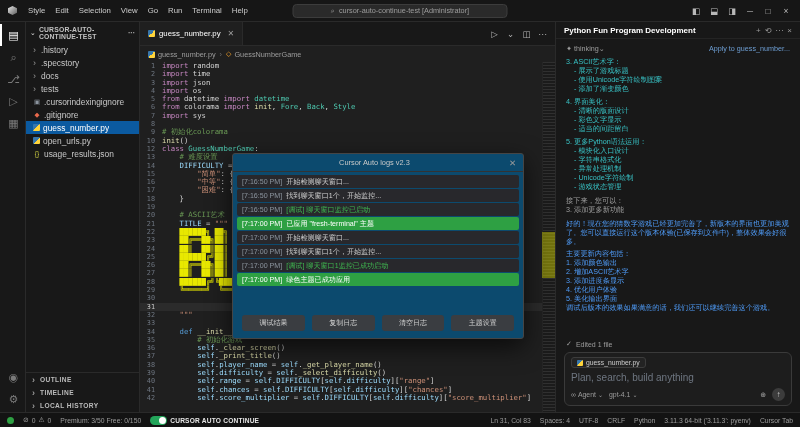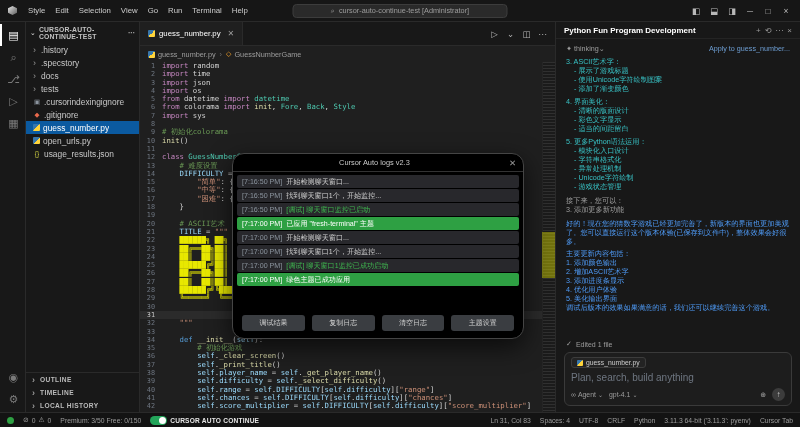--- a/index.html
+++ b/index.html
@@ -54,21 +54,21 @@
   .active-line .gutter { color:#c6c6c6; }
   .code { overflow:hidden; }
   .tok-k{color:#c586c0;} .tok-kb{color:#569cd6;} .tok-t{color:#d4d4d4;} .tok-v{color:#9cdcfe;}
   .tok-cl{color:#4ec9b0;} .tok-f{color:#dcdcaa;text-align:right;} .tok-s{color:#ce9178;} .tok-c{color:#6a9955;}
   .tok-n{color:#b5cea8;} .tok-a{color:#e8e800;}
   .minimap { position:absolute; top:0; right:0; bottom:0; width:13px; background:#1b1b1b; border-left:1px solid #252525;
     background-image:repeating-linear-gradient(to bottom, rgba(255,255,255,.09) 0 1px, transparent 1px 3px); }
   .minimap-art { position:absolute; right:0; width:13px; top:170px; height:46px; background:rgba(220,220,0,.45); }
 
   
-  .modal { position:absolute; left:232px; top:153px; width:292px; height:186px; background:#000000; border:1px solid #454545; border-radius:12px; box-shadow:0 8px 24px rgba(0,0,0,.65); z-index:20; display:flex; flex-direction:column; }
+  .modal { position:absolute; left:232px; top:153px; width:292px; height:186px; background:#0c4a6e; border:1px solid #454545; border-radius:3px; box-shadow:0 8px 24px rgba(0,0,0,.65); z-index:20; display:flex; flex-direction:column; }
   .modal-header { height:18px; display:flex; align-items:center; padding:0 7px; color:#c9c9c9; font-size:7.4px; border-bottom:1px solid #333; }
   .modal-title { flex:1; text-align:center; }
   .modal-close { color:#9a9a9a; font-size:8.5px; }
   #log-list { flex:1; padding:3px 4px; display:flex; flex-direction:column; gap:1px; overflow:hidden; }
   .log-row { display:flex; align-items:center; gap:4px; height:13px; padding:0 5px; background:#28282c; border-radius:2px; font-size:7.1px; color:#d4d4d4; white-space:nowrap; overflow:hidden; }
   .log-time { color:#8b949e; flex:none; }
   .log-row.green-text .log-text { color:#3fb950; }
   .log-row.green-bg { background:#2ea043; }
   .log-row.green-bg .log-time, .log-row.green-bg .log-text { color:#ffffff; }
   .modal-footer { display:flex; gap:7px; padding:5px 9px 7px 9px; }
@@ -252,21 +252,20 @@
             <div class="code-line"><span class="gutter">1</span><span class="code"><span class="tok-k">import</span><span class="tok-t"> random</span></span></div>
             <div class="code-line"><span class="gutter">2</span><span class="code"><span class="tok-k">import</span><span class="tok-t"> time</span></span></div>
             <div class="code-line"><span class="gutter">3</span><span class="code"><span class="tok-k">import</span><span class="tok-t"> json</span></span></div>
             <div class="code-line"><span class="gutter">4</span><span class="code"><span class="tok-k">import</span><span class="tok-t"> os</span></span></div>
             <div class="code-line"><span class="gutter">5</span><span class="code"><span class="tok-k">from</span><span class="tok-t"> datetime </span><span class="tok-k">import</span><span class="tok-cl"> datetime</span></span></div>
             <div class="code-line"><span class="gutter">6</span><span class="code"><span class="tok-k">from</span><span class="tok-t"> colorama </span><span class="tok-k">import</span><span class="tok-f"> init</span><span class="tok-t">, </span><span class="tok-cl">Fore</span><span class="tok-t">, </span><span class="tok-cl">Back</span><span class="tok-t">, </span><span class="tok-cl">Style</span></span></div>
             <div class="code-line"><span class="gutter">7</span><span class="code"><span class="tok-k">import</span><span class="tok-t"> sys</span></span></div>
             <div class="code-line"><span class="gutter">8</span><span class="code"></span></div>
             <div class="code-line"><span class="gutter">9</span><span class="code"><span class="tok-c"># 初始化colorama</span></span></div>
             <div class="code-line"><span class="gutter">10</span><span class="code"><span class="tok-f">init</span><span class="tok-t">()</span></span></div>
-            <div class="code-line"><span class="gutter">11</span><span class="code"></span></div>
             <div class="code-line"><span class="gutter">12</span><span class="code"><span class="tok-k">class</span><span class="tok-cl"> GuessNumberGame</span><span class="tok-t">:</span></span></div>
             <div class="code-line"><span class="gutter">13</span><span class="code"><span class="tok-c">    # 难度设置</span></span></div>
             <div class="code-line"><span class="gutter">14</span><span class="code"><span class="tok-v">    DIFFICULTY</span><span class="tok-t"> = {</span></span></div>
             <div class="code-line"><span class="gutter">15</span><span class="code"><span class="tok-s">        "简单"</span><span class="tok-t">: {</span><span class="tok-s">"range"</span><span class="tok-t">: (</span><span class="tok-n">1</span><span class="tok-t">, </span><span class="tok-n">50</span><span class="tok-t">), </span><span class="tok-s">"chances"</span><span class="tok-t">: </span><span class="tok-n">10</span><span class="tok-t">},</span></span></div>
             <div class="code-line"><span class="gutter">16</span><span class="code"><span class="tok-s">        "中等"</span><span class="tok-t">: {</span><span class="tok-s">"range"</span><span class="tok-t">: (</span><span class="tok-n">1</span><span class="tok-t">, </span><span class="tok-n">100</span><span class="tok-t">), </span><span class="tok-s">"chances"</span><span class="tok-t">: </span><span class="tok-n">8</span><span class="tok-t">},</span></span></div>
             <div class="code-line"><span class="gutter">17</span><span class="code"><span class="tok-s">        "困难"</span><span class="tok-t">: {</span><span class="tok-s">"range"</span><span class="tok-t">: (</span><span class="tok-n">1</span><span class="tok-t">, </span><span class="tok-n">200</span><span class="tok-t">), </span><span class="tok-s">"chances"</span><span class="tok-t">: </span><span class="tok-n">6</span><span class="tok-t">},</span></span></div>
             <div class="code-line"><span class="gutter">18</span><span class="code"><span class="tok-t">    }</span></span></div>
             <div class="code-line"><span class="gutter">19</span><span class="code"></span></div>
             <div class="code-line"><span class="gutter">20</span><span class="code"><span class="tok-c">    # ASCII艺术</span></span></div>
             <div class="code-line"><span class="gutter">21</span><span class="code"><span class="tok-v">    TITLE</span><span class="tok-t"> = </span><span class="tok-s">"""</span></span></div>

